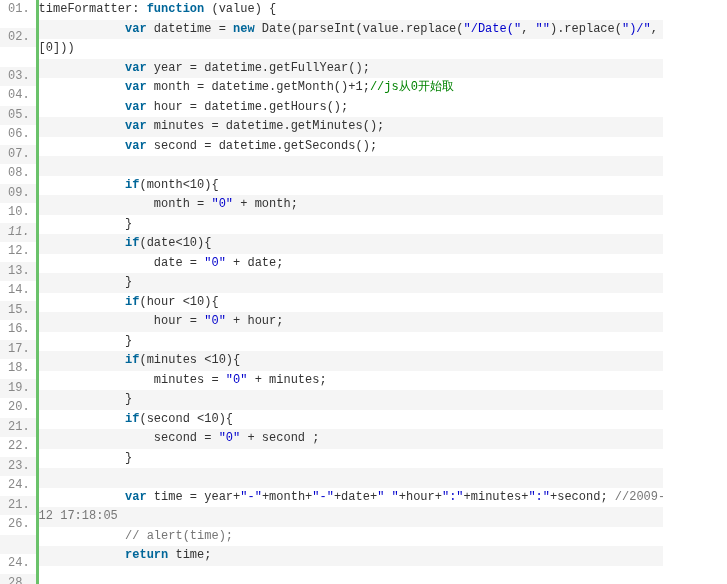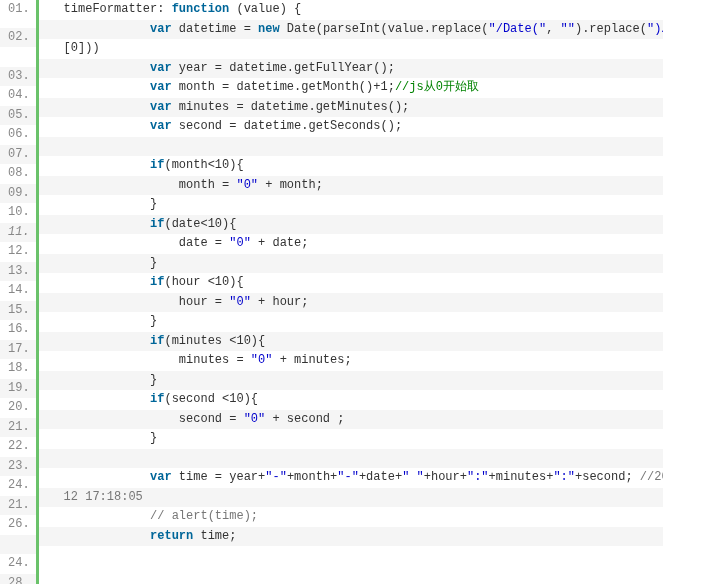--- a/index.html
+++ b/index.html
@@ -31,21 +31,21 @@
     flex: 0 0 3px;
     background: #6ac26a;
   }
   .code {
     flex: 1 1 auto;
     overflow: hidden;
   }
   .line {
     height: 19.5px;
     line-height: 19.5px;
-    padding-left: 25px;
+    padding-left: 0;
     white-space: pre;
     font-family: Consolas, Monaco, 'Courier New', monospace;
   }
   .line.alt {
     background: #f5f5f5;
   }
   .c-plain { color: #333; }
   .c-kw    { color: #006699; font-weight: bold; }
   .c-str   { color: #0000cc; }
   .c-com-g { color: #008200; }
@@ -87,20 +87,21 @@
       <span class="ln">24.</span>
       <span class="ln" style="background: rgb(245, 245, 245);">28.</span>
     </div>
   <div class="stripe"></div>
   <div class="code" id="code">
       <div class="line"><span class="c-plain">timeFormatter: </span><span class="c-kw">function</span><span class="c-plain"> (value) {</span></div>
       <div class="line alt"><span class="c-plain">            </span><span class="c-kw">var</span><span class="c-plain"> datetime = </span><span class="c-kw">new</span><span class="c-plain"> Date(parseInt(value.replace(</span><span class="c-str">"/Date("</span><span class="c-plain">, </span><span class="c-str">""</span><span class="c-plain">).replace(</span><span class="c-str">")/"</span><span class="c-plain">, </span><span class="c-str">""</span><span class="c-plain">).split</span></div>
       <div class="line"><span class="c-plain">[0]))</span></div>
       <div class="line alt"><span class="c-plain">            </span><span class="c-kw">var</span><span class="c-plain"> year = datetime.getFullYear();</span></div>
       <div class="line"><span class="c-plain">            </span><span class="c-kw">var</span><span class="c-plain"> month = datetime.getMonth()+1;</span><span class="c-com-g">//js从0开始取</span></div>
+      <div class="line"><span class="c-plain">            </span><span class="c-kw">var</span><span class="c-plain"> hour = datetime.getHours();</span></div>
       <div class="line alt"><span class="c-plain">            </span><span class="c-kw">var</span><span class="c-plain"> minutes = datetime.getMinutes();</span></div>
       <div class="line"><span class="c-plain">            </span><span class="c-kw">var</span><span class="c-plain"> second = datetime.getSeconds();</span></div>
       <div class="line alt"><span class="c-plain"> </span></div>
       <div class="line"><span class="c-plain">            </span><span class="c-kw">if</span><span class="c-plain">(month&lt;10){</span></div>
       <div class="line alt"><span class="c-plain">                month = </span><span class="c-str">"0"</span><span class="c-plain"> + month;</span></div>
       <div class="line"><span class="c-plain">            }</span></div>
       <div class="line alt"><span class="c-plain">            </span><span class="c-kw">if</span><span class="c-plain">(date&lt;10){</span></div>
       <div class="line"><span class="c-plain">                date = </span><span class="c-str">"0"</span><span class="c-plain"> + date;</span></div>
       <div class="line alt"><span class="c-plain">            }</span></div>
       <div class="line"><span class="c-plain">            </span><span class="c-kw">if</span><span class="c-plain">(hour &lt;10){</span></div>

